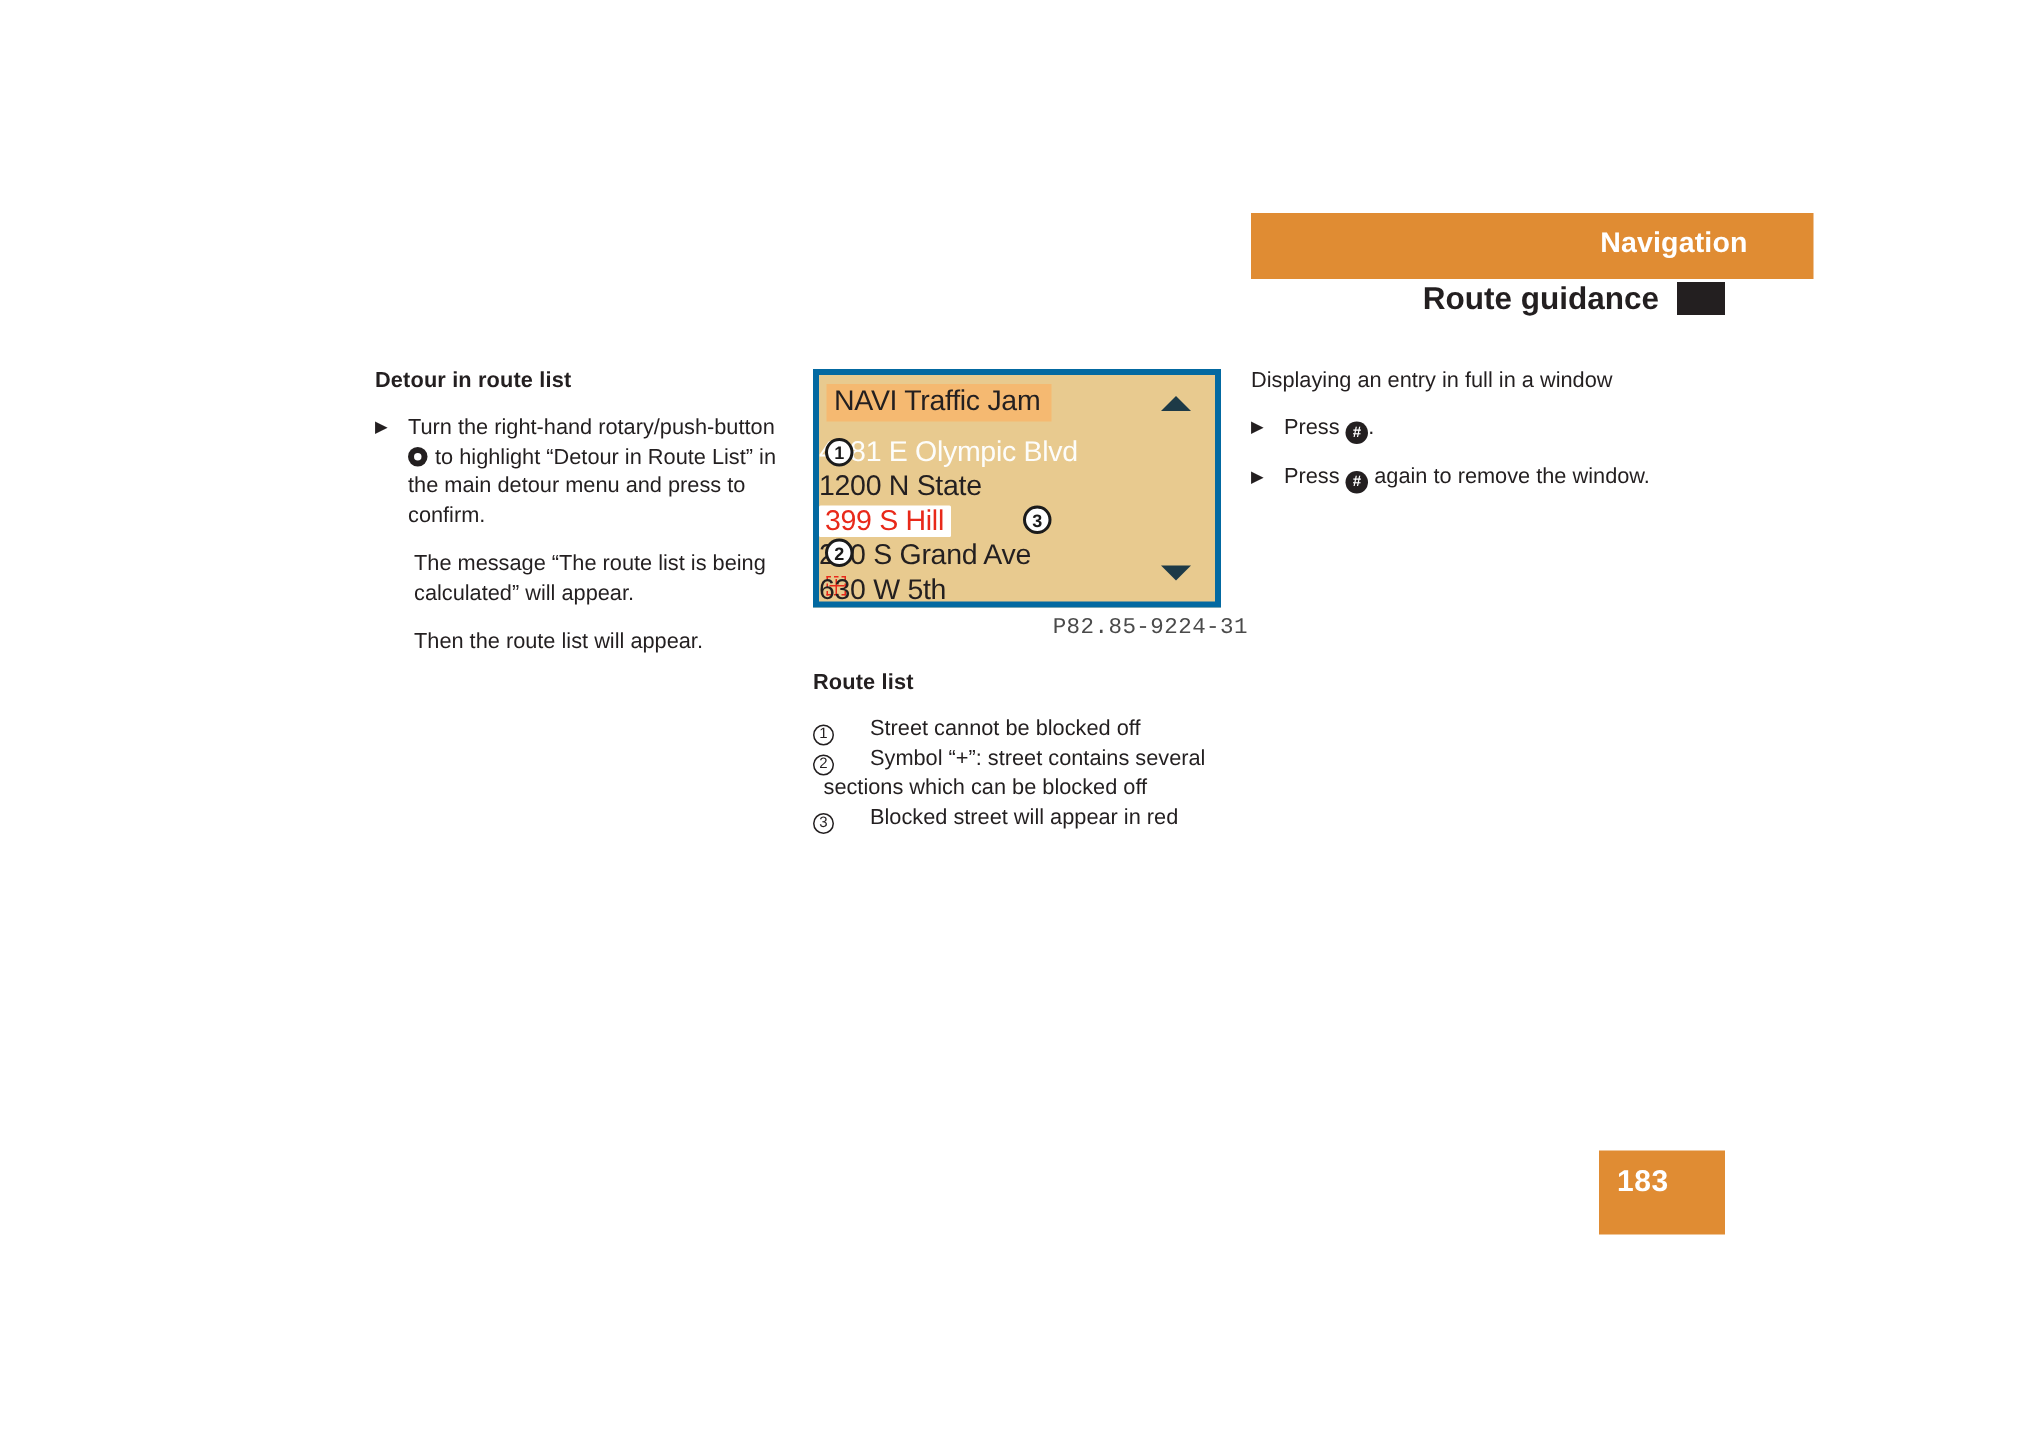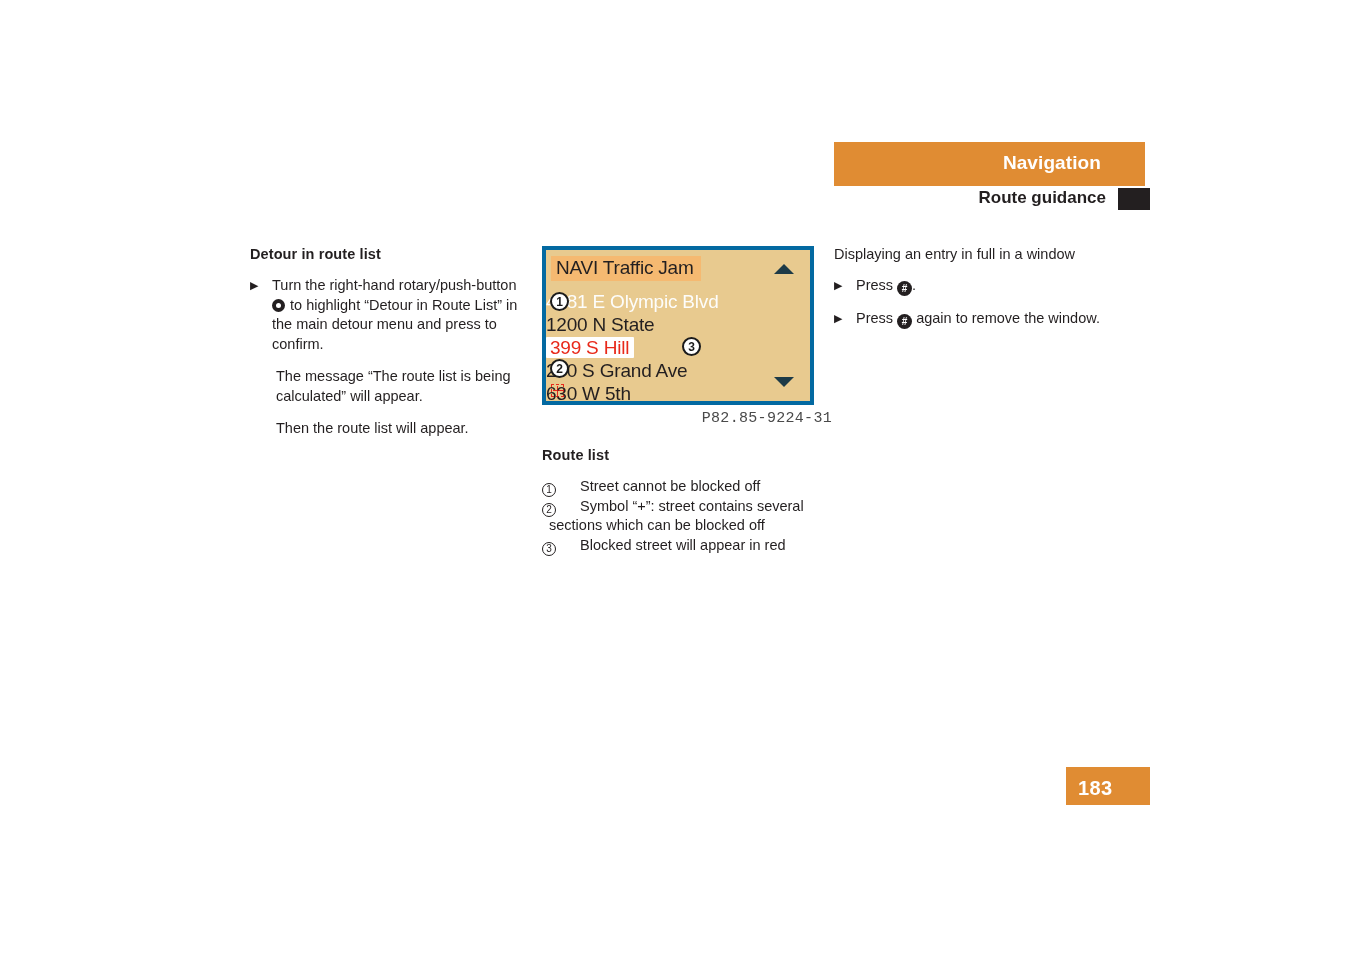--- a/index.html
+++ b/index.html
@@ -14,21 +14,21 @@
     color: #231f20;
     position: relative;
     overflow: hidden;
   }
 
   
   .hdr-band {
     position: absolute;
     left: 834px;
     top: 142px;
-    width: 311px;
+    width: 375px;
     height: 44px;
     background: #e08c33;
   }
   .hdr-band-title {
     position: absolute;
     right: 44px;
     top: 10px;
     font-size: 19px;
     font-weight: bold;
     color: #ffffff;
@@ -38,21 +38,21 @@
     position: absolute;
     left: 834px;
     top: 188px;
     width: 316px;
     height: 24px;
   }
   .hdr-sub-title {
     position: absolute;
     right: 44px;
     top: 0px;
-    font-size: 17px;
+    font-size: 21px;
     font-weight: bold;
     color: #231f20;
     white-space: nowrap;
   }
   .hdr-tab {
     position: absolute;
     right: 0px;
     top: 0px;
     width: 32px;
     height: 22px;
@@ -311,21 +311,21 @@
   }
   .legend-text { flex: 1 1 auto; margin-left: 14px; }
   .legend-cont { margin-left: 7px; font-size: 14.5px; line-height: 19.5px; }
 
   
   .pagenum {
     position: absolute;
     left: 1066px;
     top: 767px;
     width: 84px;
-    height: 38px;
+    height: 56px;
     background: #e08c33;
   }
   .pagenum span {
     position: absolute;
     left: 12px;
     top: 10px;
     font-size: 20px;
     font-weight: bold;
     color: #ffffff;
     letter-spacing: 0.4px;

